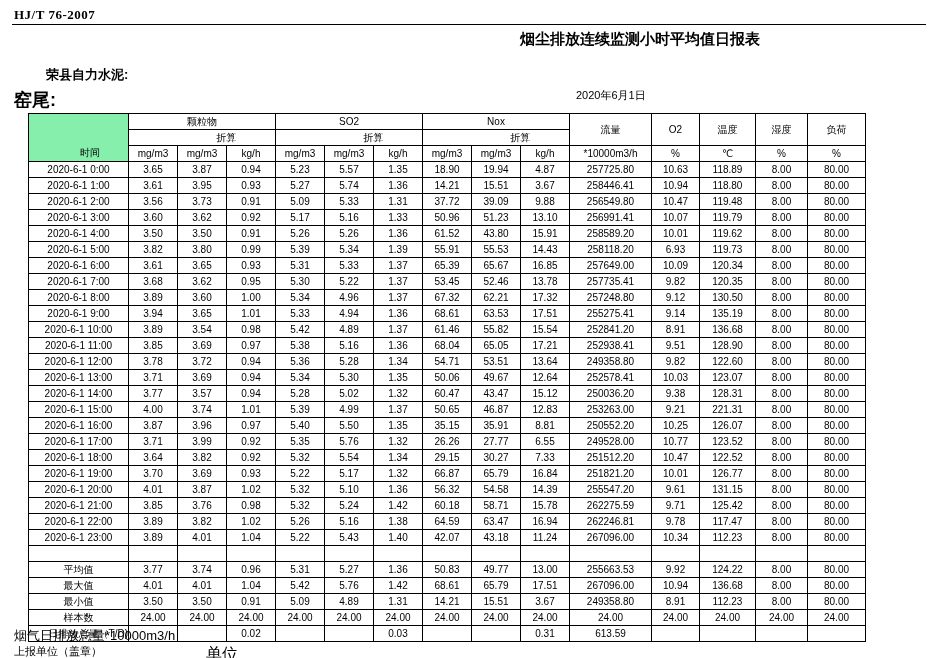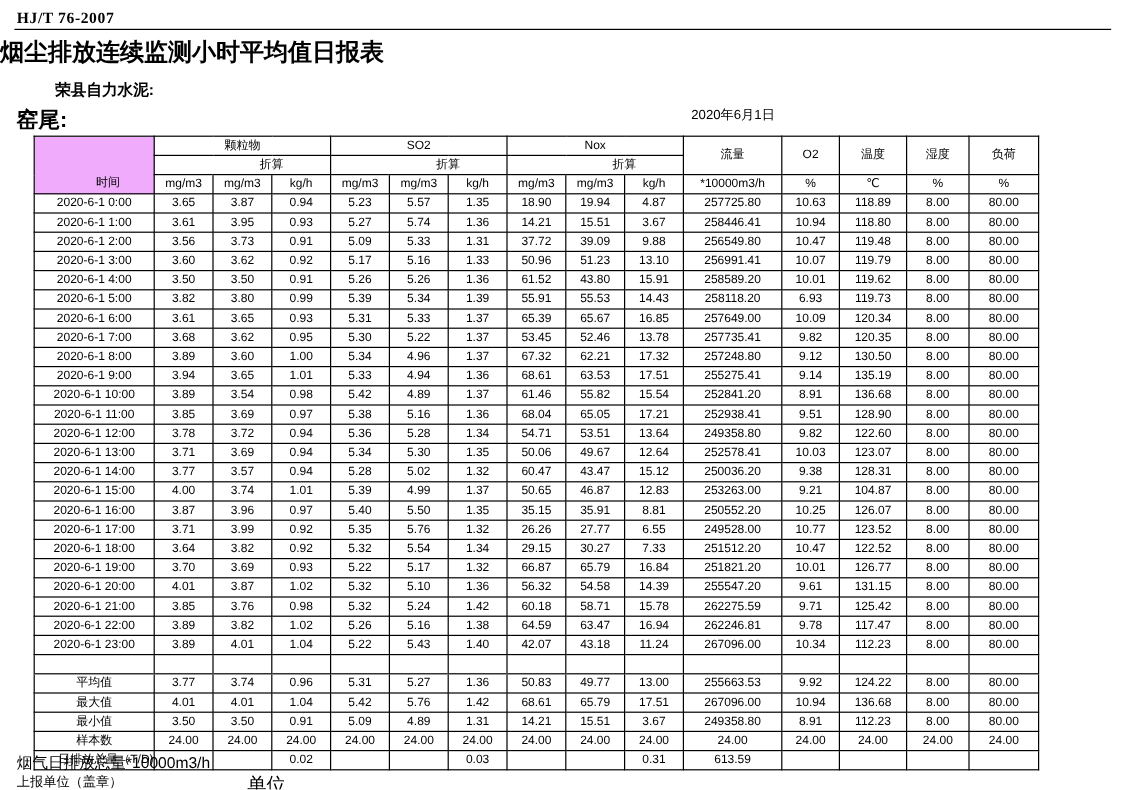--- a/index.html
+++ b/index.html
@@ -16,22 +16,22 @@
     position:absolute;left:14px;top:7px;
     font-family:"Liberation Serif","DejaVu Serif",serif;
     font-size:13px;font-weight:bold;letter-spacing:0.5px;
   }
   .hr-top{
     position:absolute;left:12px;top:24px;width:914px;height:0;
     border-top:1px solid #000;
   }
   .doc-title{
     position:absolute;left:0;top:30px;width:760px;
-    text-align:left;
-    font-size:20px;font-weight:bold;
+    text-align:right;
+    font-size:15px;font-weight:bold;
     font-family:"Liberation Sans","DejaVu Sans",sans-serif;
   }
   .company{
     position:absolute;left:14px;top:66px;
     font-size:13px;font-weight:bold;margin-left:32px;
   }
   .kiln{
     position:absolute;left:14px;top:88px;
     font-size:18px;font-weight:bold;
   }
@@ -101,21 +101,21 @@
       <col class="col-n">
       <col class="col-n">
     <col class="col-flow">
       <col class="col-o2">
       <col class="col-temp">
       <col class="col-hum">
       <col class="col-load">
   </colgroup>
   <tbody>
     <tr class="grp-head">
-      <td rowspan="3" style="border-bottom: 1px solid rgb(0, 0, 0); background: #f0abfc; vertical-align: bottom; padding-bottom: 1px; padding-left: 23px;">时间</td>
+      <td rowspan="3" style="border-bottom: 1px solid rgb(0, 0, 0); background: #86efac; vertical-align: bottom; padding-bottom: 1px; padding-left: 23px;">时间</td>
       <td colspan="3">颗粒物</td>
       <td colspan="3">SO2</td>
       <td colspan="3">Nox</td>
       <td rowspan="2">流量</td>
       <td rowspan="2">O2</td>
       <td rowspan="2">温度</td>
       <td rowspan="2">湿度</td>
       <td rowspan="2">负荷</td>
     </tr>
     <tr class="grp-head">
@@ -406,21 +406,21 @@
         <td>3.74</td>
         <td>1.01</td>
         <td>5.39</td>
         <td>4.99</td>
         <td>1.37</td>
         <td>50.65</td>
         <td>46.87</td>
         <td>12.83</td>
         <td>253263.00</td>
         <td>9.21</td>
-        <td>104.87</td>
+        <td>221.31</td>
         <td>8.00</td>
         <td>80.00</td>
       </tr>
       <tr class="data">
         <td>2020-6-1  16:00</td>
         <td>3.87</td>
         <td>3.96</td>
         <td>0.97</td>
         <td>5.40</td>
         <td>5.50</td>

